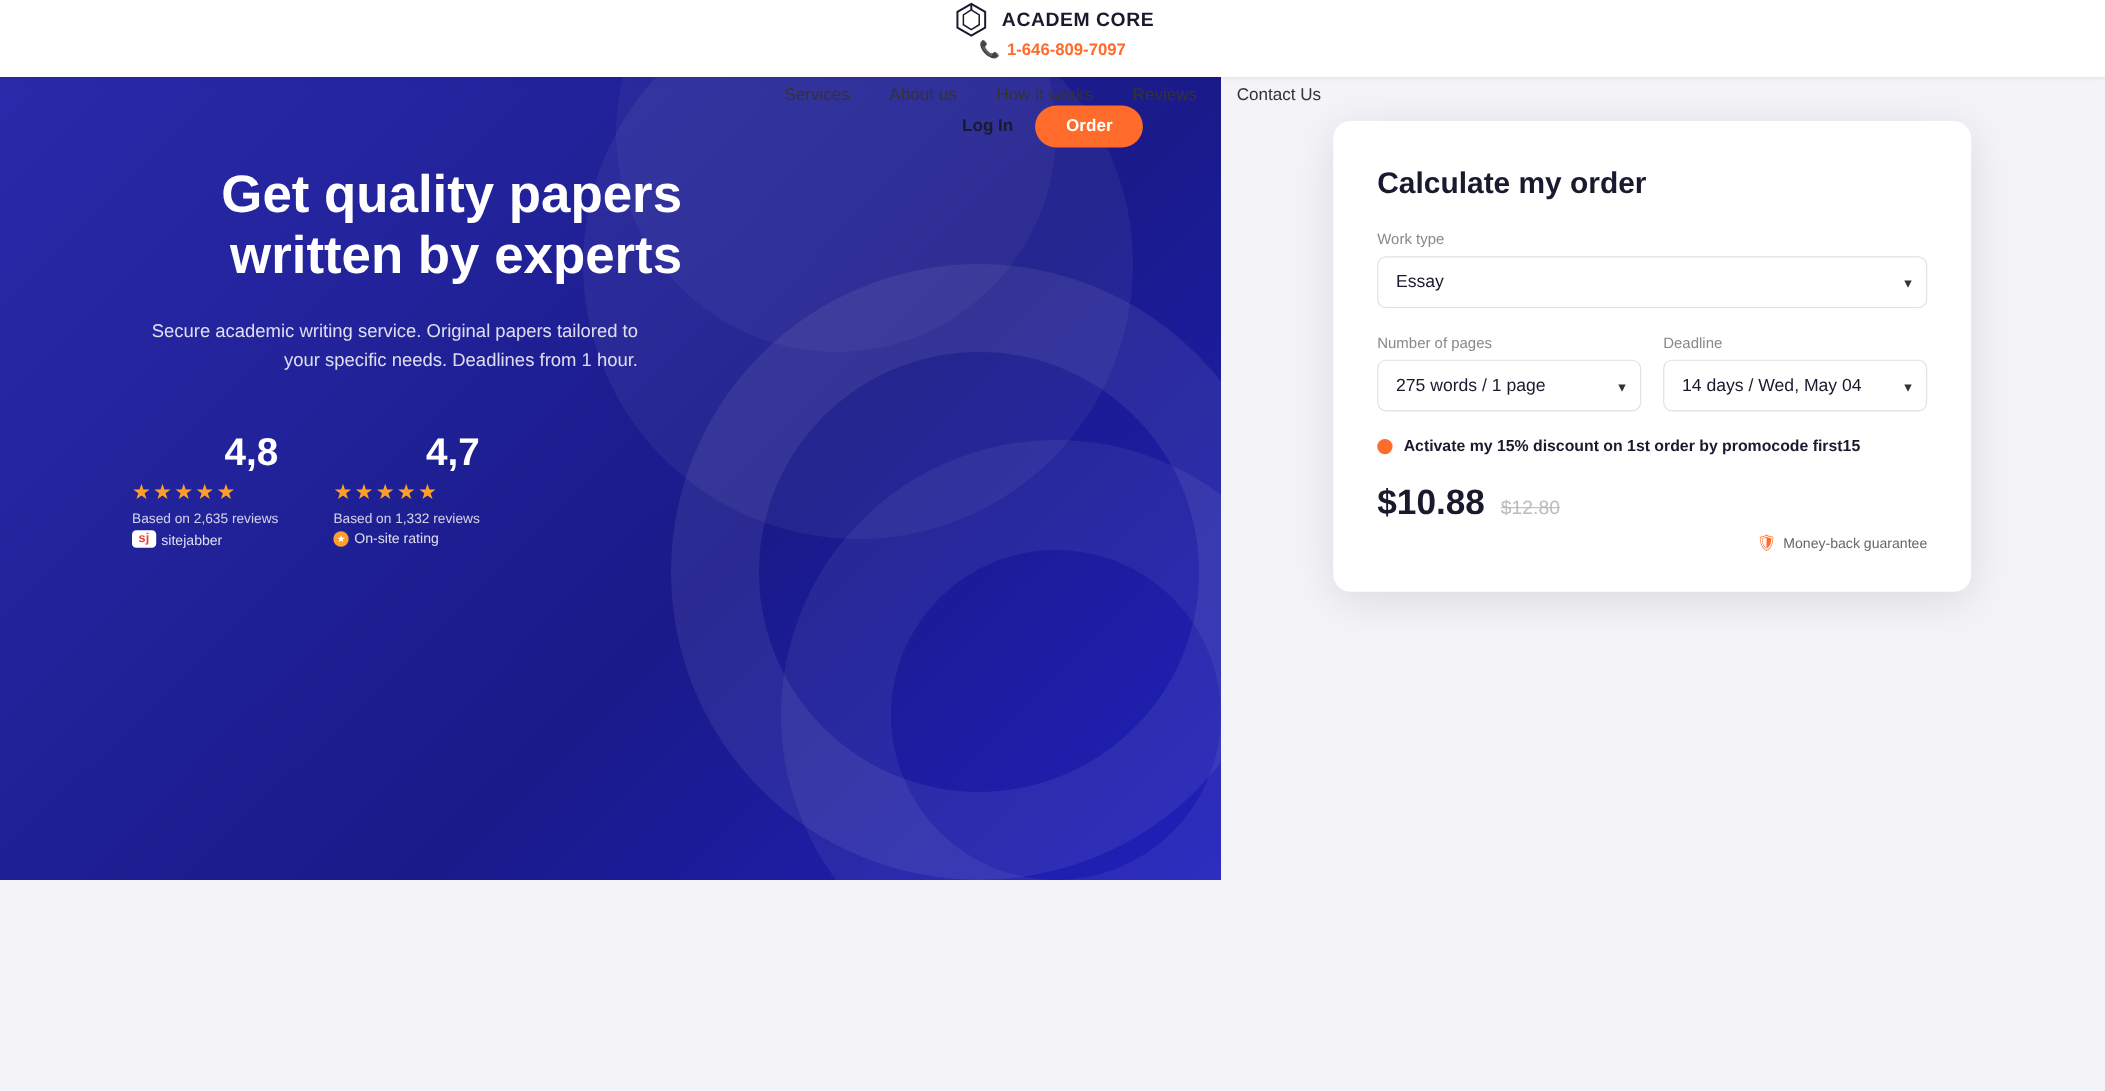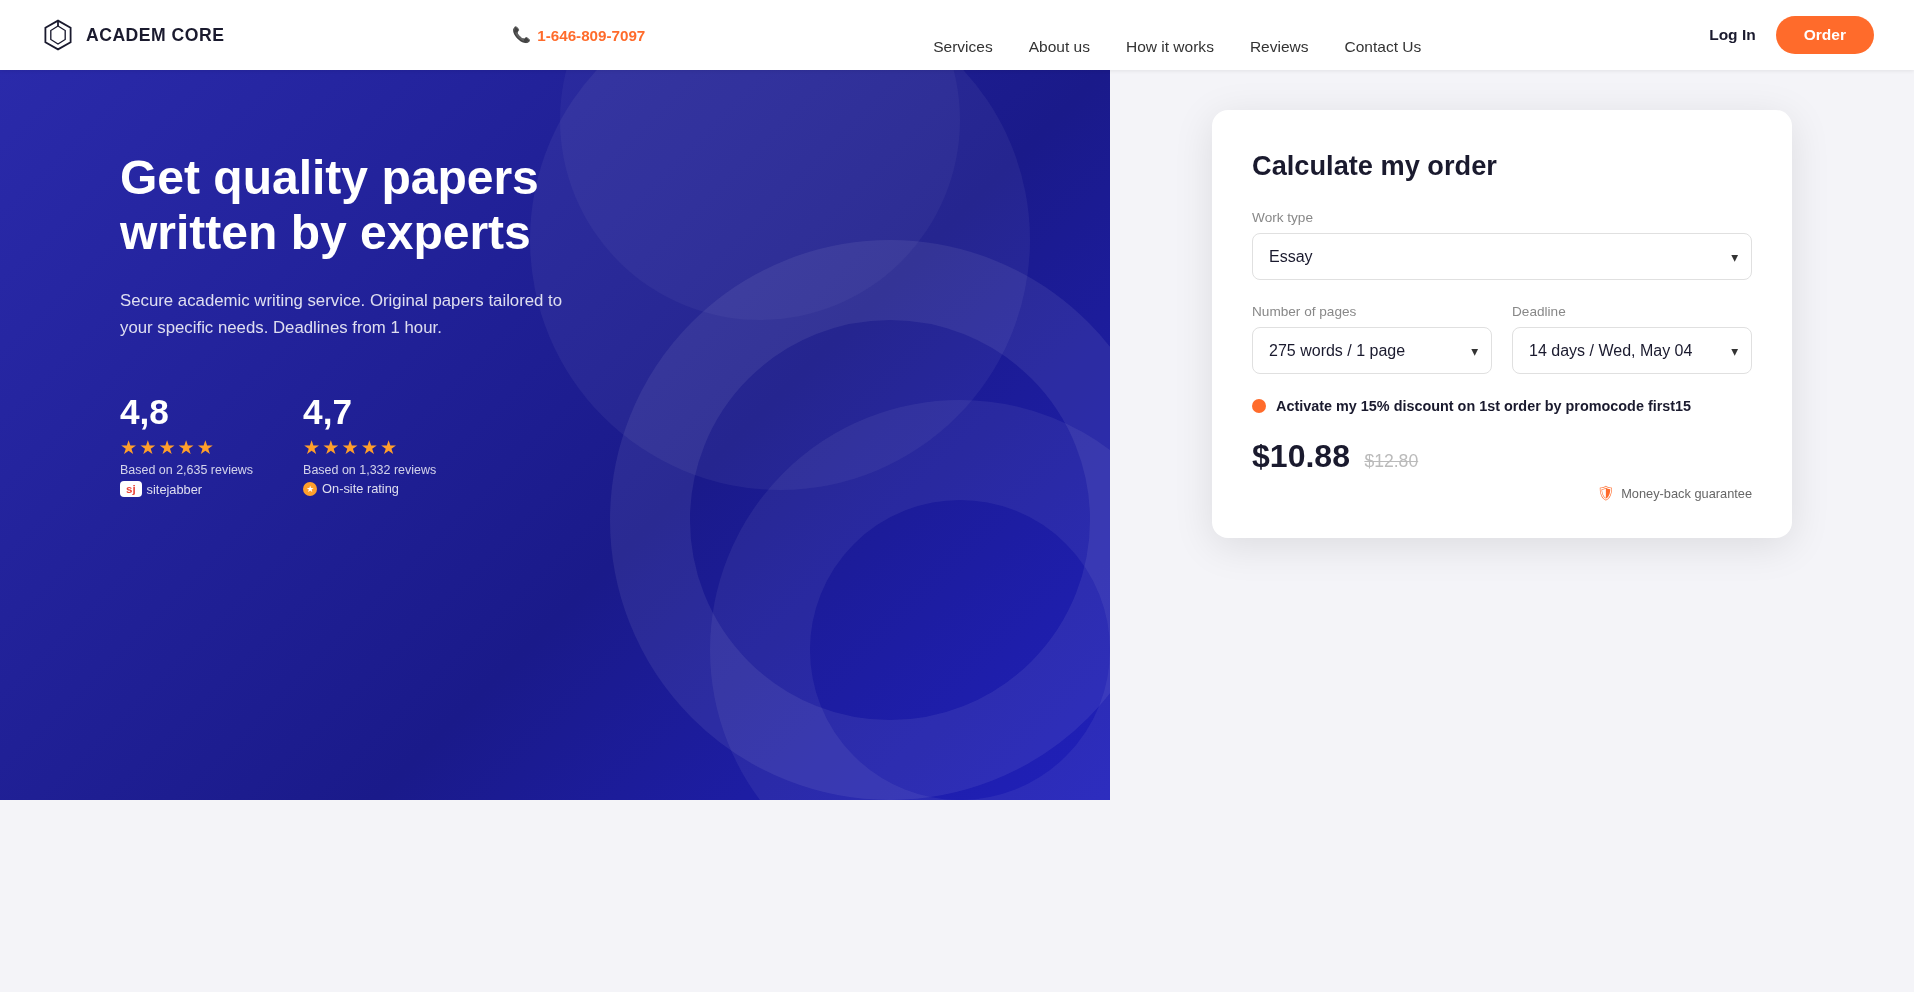--- a/index.html
+++ b/index.html
@@ -2,40 +2,41 @@
 <html><head>
   <meta charset="utf-8">
   <style>
     * { margin: 0; padding: 0; box-sizing: border-box; }
     body { font-family: -apple-system, BlinkMacSystemFont, 'Segoe UI', sans-serif; background: #f4f4f8; overflow-x: hidden; }
 
     
     .header {
       display: flex; align-items: center; justify-content: space-between;
       padding: 0 40px; height: 70px; background: #fff;
-      box-shadow: 0 1px 4px rgba(0,0,0,0.08); position: relative; z-index: 10;
+      box-shadow: 0 1px 4px rgba(0,0,0,0.08); position: relative; z-index: 10; flex-direction: column;
     }
     .logo { display: flex; align-items: center; gap: 10px; text-decoration: none; }
     .logo-icon { width: 36px; height: 36px; }
     .logo-text { font-weight: 700; font-size: 1.1rem; color: #1a1a2e; letter-spacing: 0.5px; }
     .phone { display: flex; align-items: center; gap: 6px; color: #ff6b2b; font-weight: 600; font-size: 0.95rem; text-decoration: none; }
     .nav { display: flex; gap: 36px; align-items: center; margin-top: 24px; }
     .nav a { text-decoration: none; color: #333; font-size: 0.97rem; font-weight: 500; }
     .header-actions { display: flex; align-items: center; gap: 20px; }
     .login-btn { background: none; border: none; font-size: 0.97rem; font-weight: 600; color: #1a1a2e; cursor: pointer; }
     .order-btn { background: #ff6b2b; color: #fff; border: none; border-radius: 30px; padding: 10px 28px; font-size: 0.97rem; font-weight: 700; cursor: pointer; }
 
     
     .hero {
       display: flex; align-items: stretch; min-height: 730px; position: relative;
     }
     .hero-left {
       background: linear-gradient(135deg, #2a2aaa 0%, #1a1a8a 60%, #2020bb 100%);
       width: 58%; padding: 80px 60px 89px 120px; position: relative; overflow: hidden;
       border-radius: 0 0 0 0;
+      text-align: right;
     }
     .hero-left::after {
       content: '';
       position: absolute; right: -60px; bottom: 0; width: 400px; height: 400px;
       border-radius: 50%; border: 80px solid rgba(255,255,255,0.07);
       pointer-events: none;
     }
     .hero-left::before {
       content: '';
       position: absolute; right: 80px; top: -80px; width: 500px; height: 500px;

